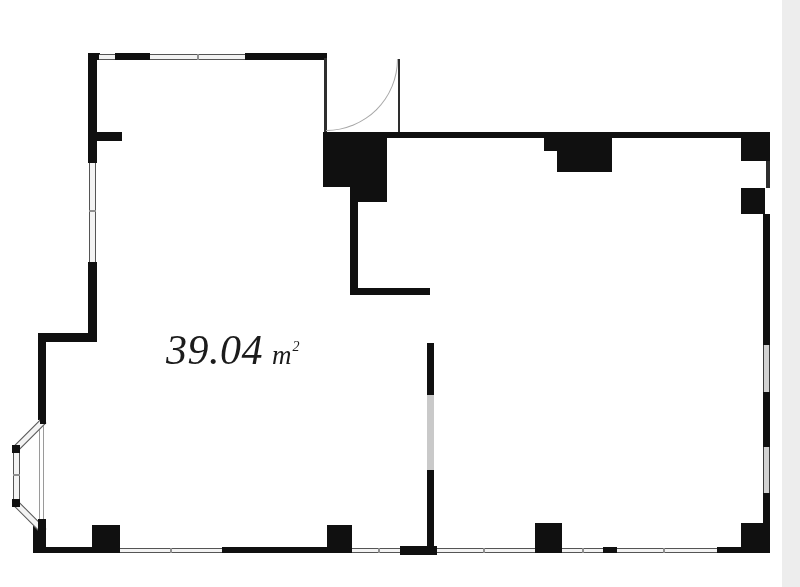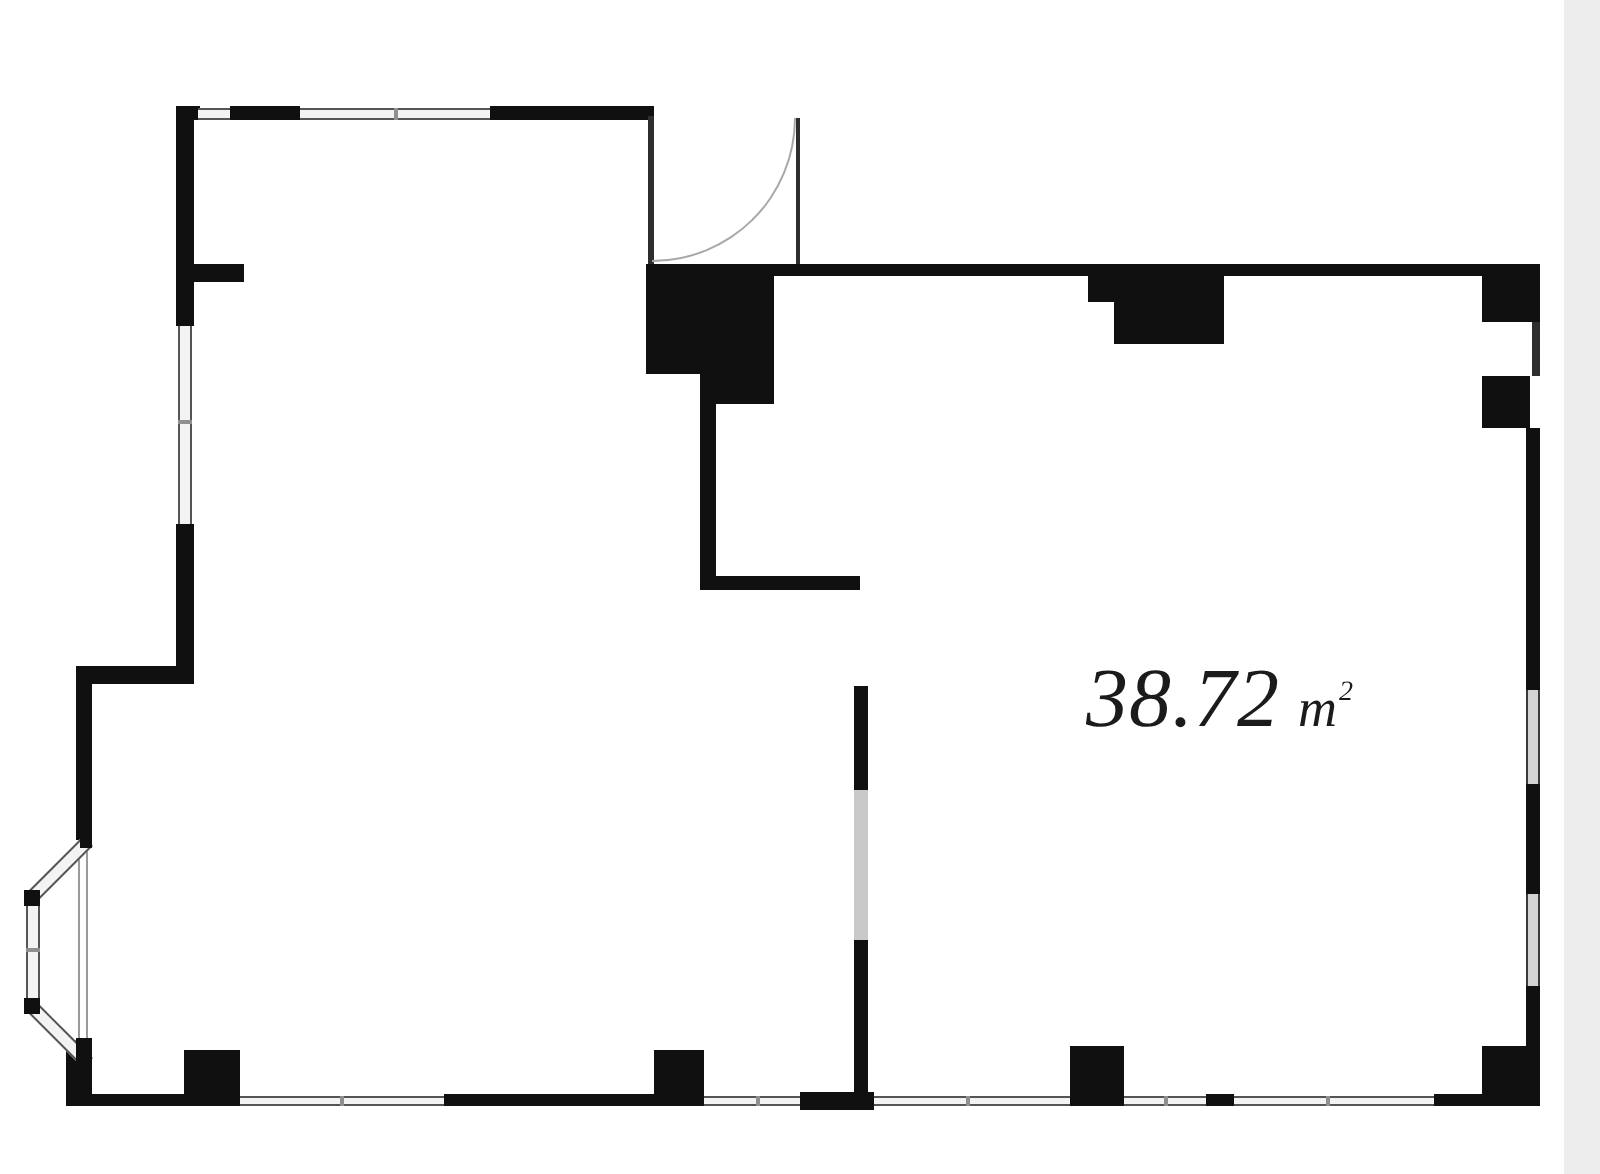--- a/index.html
+++ b/index.html
@@ -107,17 +107,17 @@
   <div class="w" style="left:12px;top:499px;width:8px;height:8px;"></div>
   <div class="w" style="left:38px;top:519px;width:8px;height:8px;"></div>
   <div class="w" style="left:38px;top:522px;width:8px;height:31px;"></div>
 
   <div class="w" style="left:350px;top:202px;width:8px;height:93px;"></div>
   <div class="w" style="left:350px;top:288px;width:80px;height:7px;"></div>
   <div class="w" style="left:427px;top:343px;width:7px;height:52px;"></div>
   <div class="thin" style="left:427px;top:395px;width:7px;height:75px;background:#c9c9c9;"></div>
   <div class="w" style="left:427px;top:470px;width:7px;height:78px;"></div>
 
-  <div class="room-label" style="left:543px;top:329px;">
-    <span class="num">38.72</span><span class="unit">m</span><span class="exp">2</span>
+  <div class="room-label" style="left:166px;top:329px;">
+    <span class="num">39.04</span><span class="unit">m</span><span class="exp">2</span>
   </div>
 
 </div>
 
 </body></html>

